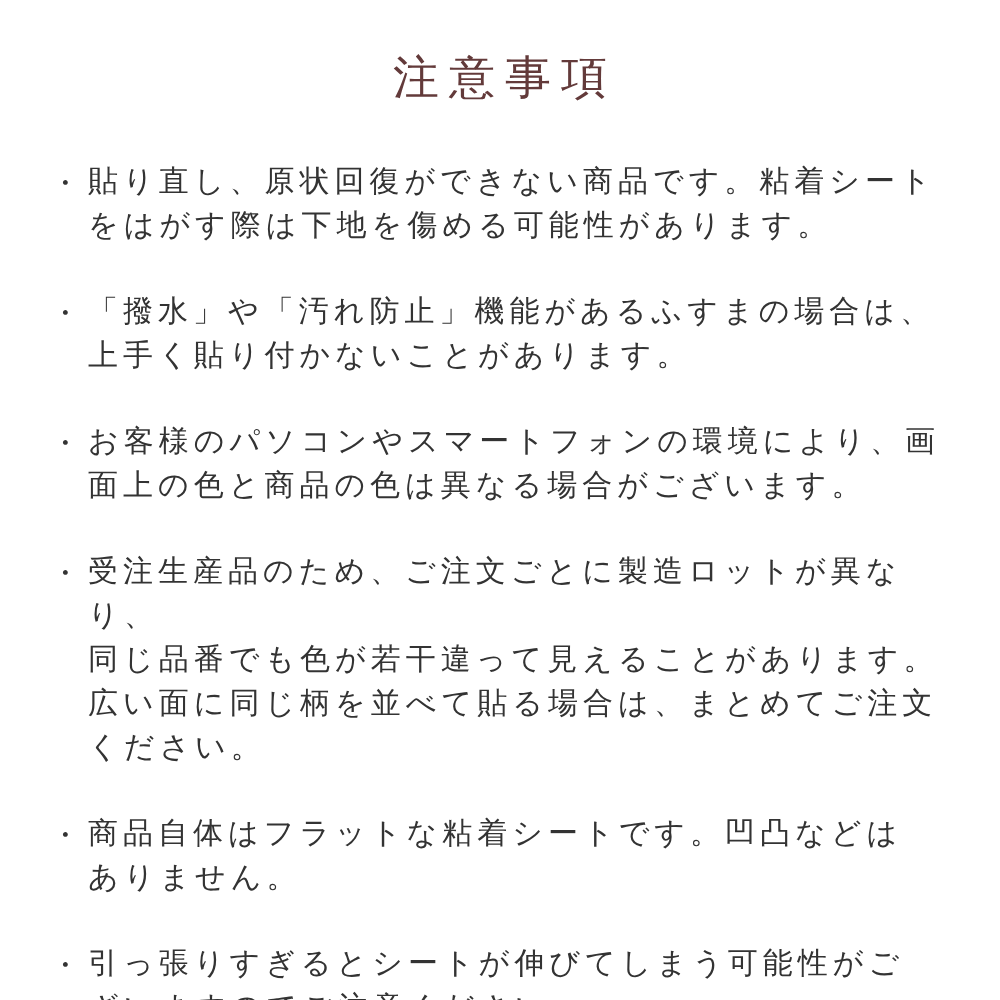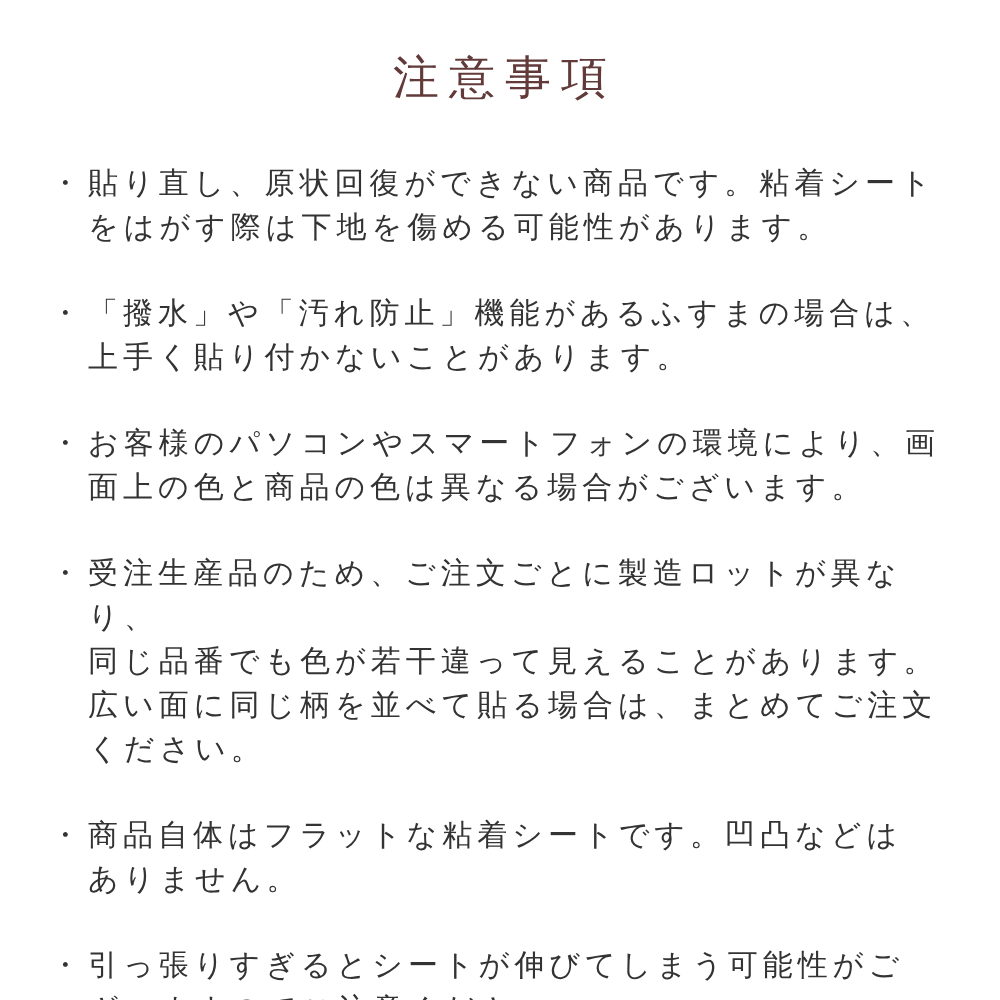--- a/index.html
+++ b/index.html
@@ -49,20 +49,21 @@
     top: 0;
     width: 38px;
     font-size: 30px;
     line-height: 44px;
     letter-spacing: 0;
     text-align: left;
   }
   .note-text {
     display: block;
     white-space: pre-line;
+    font-family: Liberation Mono, monospace;
   }
 </style>
 </head>
 <body>
 
 <div class="page">
   <h1 class="title">注意事項</h1>
 
   <ul class="notes">
     <li>

